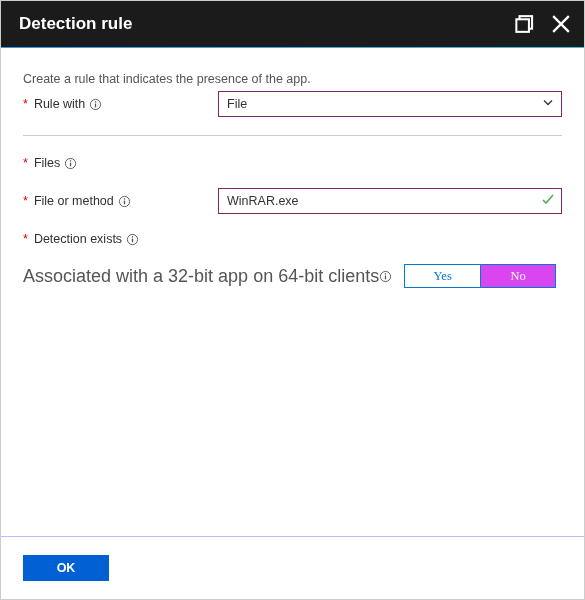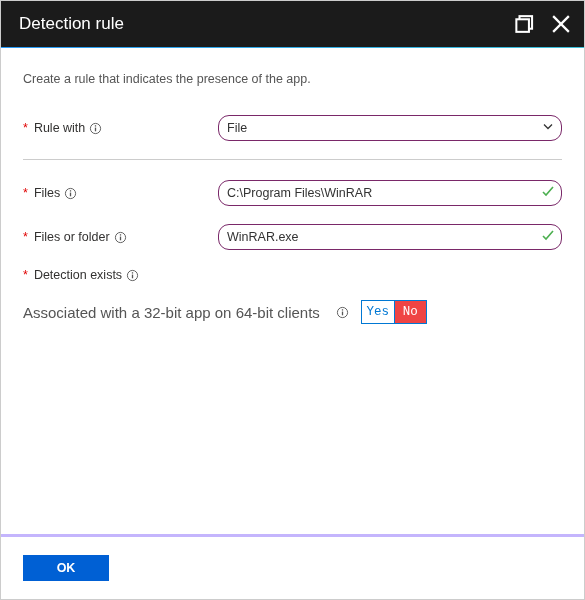--- a/index.html
+++ b/index.html
@@ -1,42 +1,42 @@
 <!DOCTYPE html>
 <html><head>
 <meta charset="utf-8">
 <style>
   * { box-sizing: border-box; margin: 0; padding: 0; }
   body { font-family: "Segoe UI", Arial, sans-serif; font-size: 13px; color: #323130; background: #fff; }
   .window { width: 585px; height: 600px; border: 1px solid #ccc; display: flex; flex-direction: column; }
   .titlebar { background: #1b1b1b; color: #fff; height: 46px; display: flex; align-items: center; padding: 0 18px; position: relative; }
-  .titlebar .title { font-size: 17px; font-weight: 400; }
+  .titlebar .title { font-size: 17px; font-weight: 700; }
   .titlebar .ctrls { position: absolute; right: 12px; top: 0; height: 100%; display: flex; align-items: center; gap: 14px; }
   .titlebar .ctrl { width: 22px; height: 22px; display: flex; align-items: center; justify-content: center; cursor: pointer; }
   .divider-accent { height: 1px; background: linear-gradient(to right, #2899f5, #3cc0d8); }
   .content { flex: 1; padding: 24px 22px 0 22px; overflow: hidden; }
-  .intro { color: #555; font-size: 12.5px; margin-bottom: 29px; }
+  .intro { color: #555; font-size: 12.5px; margin-bottom: 5px; }
   .row { display: flex; align-items: center; margin-bottom: 18px; }
   .label-col { width: 195px; display: flex; align-items: center; gap: 4px; font-size: 12.5px; color: #323130; }
   .req { color: #e00000; margin-right: 2px; }
   .info-icon { width: 13px; height: 13px; display: inline-flex; align-items: center; justify-content: center; }
   .info-icon svg { width: 13px; height: 13px; }
   .field-col { flex: 1; position: relative; }
-  .sel, .txt { width: 100%; height: 26px; border: 1px solid #7a2869; background: #fff; font-size: 12.5px; color: #333; padding: 0 28px 0 8px; appearance: none; outline: none; font-family: inherit; border-radius: 11px; }
+  .sel, .txt { width: 100%; height: 26px; border: 1px solid #7a2869; background: #fff; font-size: 12.5px; color: #333; padding: 0 28px 0 8px; appearance: none; outline: none; font-family: inherit; border-radius: 0; }
   .sel-wrap { position: relative; }
   .chevron { position: absolute; right: 8px; top: 50%; transform: translateY(-50%); pointer-events: none; }
   .check { position: absolute; right: 7px; top: 50%; transform: translateY(-50%); pointer-events: none; }
   .sep { border: none; border-top: 1px solid #ccc; margin: 0 0 20px 0; }
   .toggle-row { display: flex; align-items: center; margin-top: 2px; }
-  .toggle-label { font-size: 15px; color: #555; display: flex; align-items: center; gap: 16px; }
+  .toggle-label { font-size: 18px; color: #555; display: flex; align-items: center; gap: 0; }
   .seg { display: flex; margin-left: 12px; }
-  .seg button { height: 24px; width: 33px; font-size: 12.5px; border: 1px solid #0078d4; background: #fff; color: #0078d4; cursor: pointer; font-family: Liberation Mono, monospace; }
-  .seg button.active { background: #ef4444; color: #fff; }
+  .seg button { height: 24px; width: 76px; font-size: 12.5px; border: 1px solid #0078d4; background: #fff; color: #0078d4; cursor: pointer; font-family: Liberation Serif, serif; }
+  .seg button.active { background: #d946ef; color: #fff; }
   .seg button:first-child { border-right: none; }
-  .footer { border-top: 3px solid #c4b5fd; padding: 18px 22px; }
+  .footer { border-top: 1px solid #c4b5fd; padding: 18px 22px; }
   .ok-btn { background: #0060d4; color: #fff; border: none; width: 86px; height: 26px; font-size: 12.5px; font-weight: 600; cursor: pointer; font-family: inherit; }
 </style>
 </head>
 <body>
 
 <div class="window">
 
   <div class="titlebar">
     <div class="title">Detection rule</div>
     <div class="ctrls">
@@ -88,34 +88,26 @@
         <span class="req">*</span>
         <span>Files</span>
         <span class="info-icon">
           <svg viewBox="0 0 14 14">
               <circle cx="7" cy="7" r="5.5" fill="none" stroke="#555"></circle>
               <rect x="6.3" y="6" width="1.4" height="4" fill="#555"></rect>
               <rect x="6.3" y="3.5" width="1.4" height="1.4" fill="#555"></rect>
             </svg>
         </span>
       </div>
-      <div class="field-col">
-        <input class="txt" type="text" value="C:\Program Files\WinRAR" style="">
-        <span class="check">
-          <svg width="14" height="14" viewBox="0 0 14 14">
-              <path d="M2 7.5l3 3 7-8" fill="none" stroke="#4caf50" stroke-width="1.6"></path>
-            </svg>
-        </span>
-      </div>
     </div>
 
     <div class="row">
       <div class="label-col">
         <span class="req">*</span>
-        <span>Files or folder</span>
+        <span>File or method</span>
         <span class="info-icon">
           <svg viewBox="0 0 14 14">
               <circle cx="7" cy="7" r="5.5" fill="none" stroke="#555"></circle>
               <rect x="6.3" y="6" width="1.4" height="4" fill="#555"></rect>
               <rect x="6.3" y="3.5" width="1.4" height="1.4" fill="#555"></rect>
             </svg>
         </span>
       </div>
       <div class="field-col">
         <input class="txt" type="text" value="WinRAR.exe" style="">

